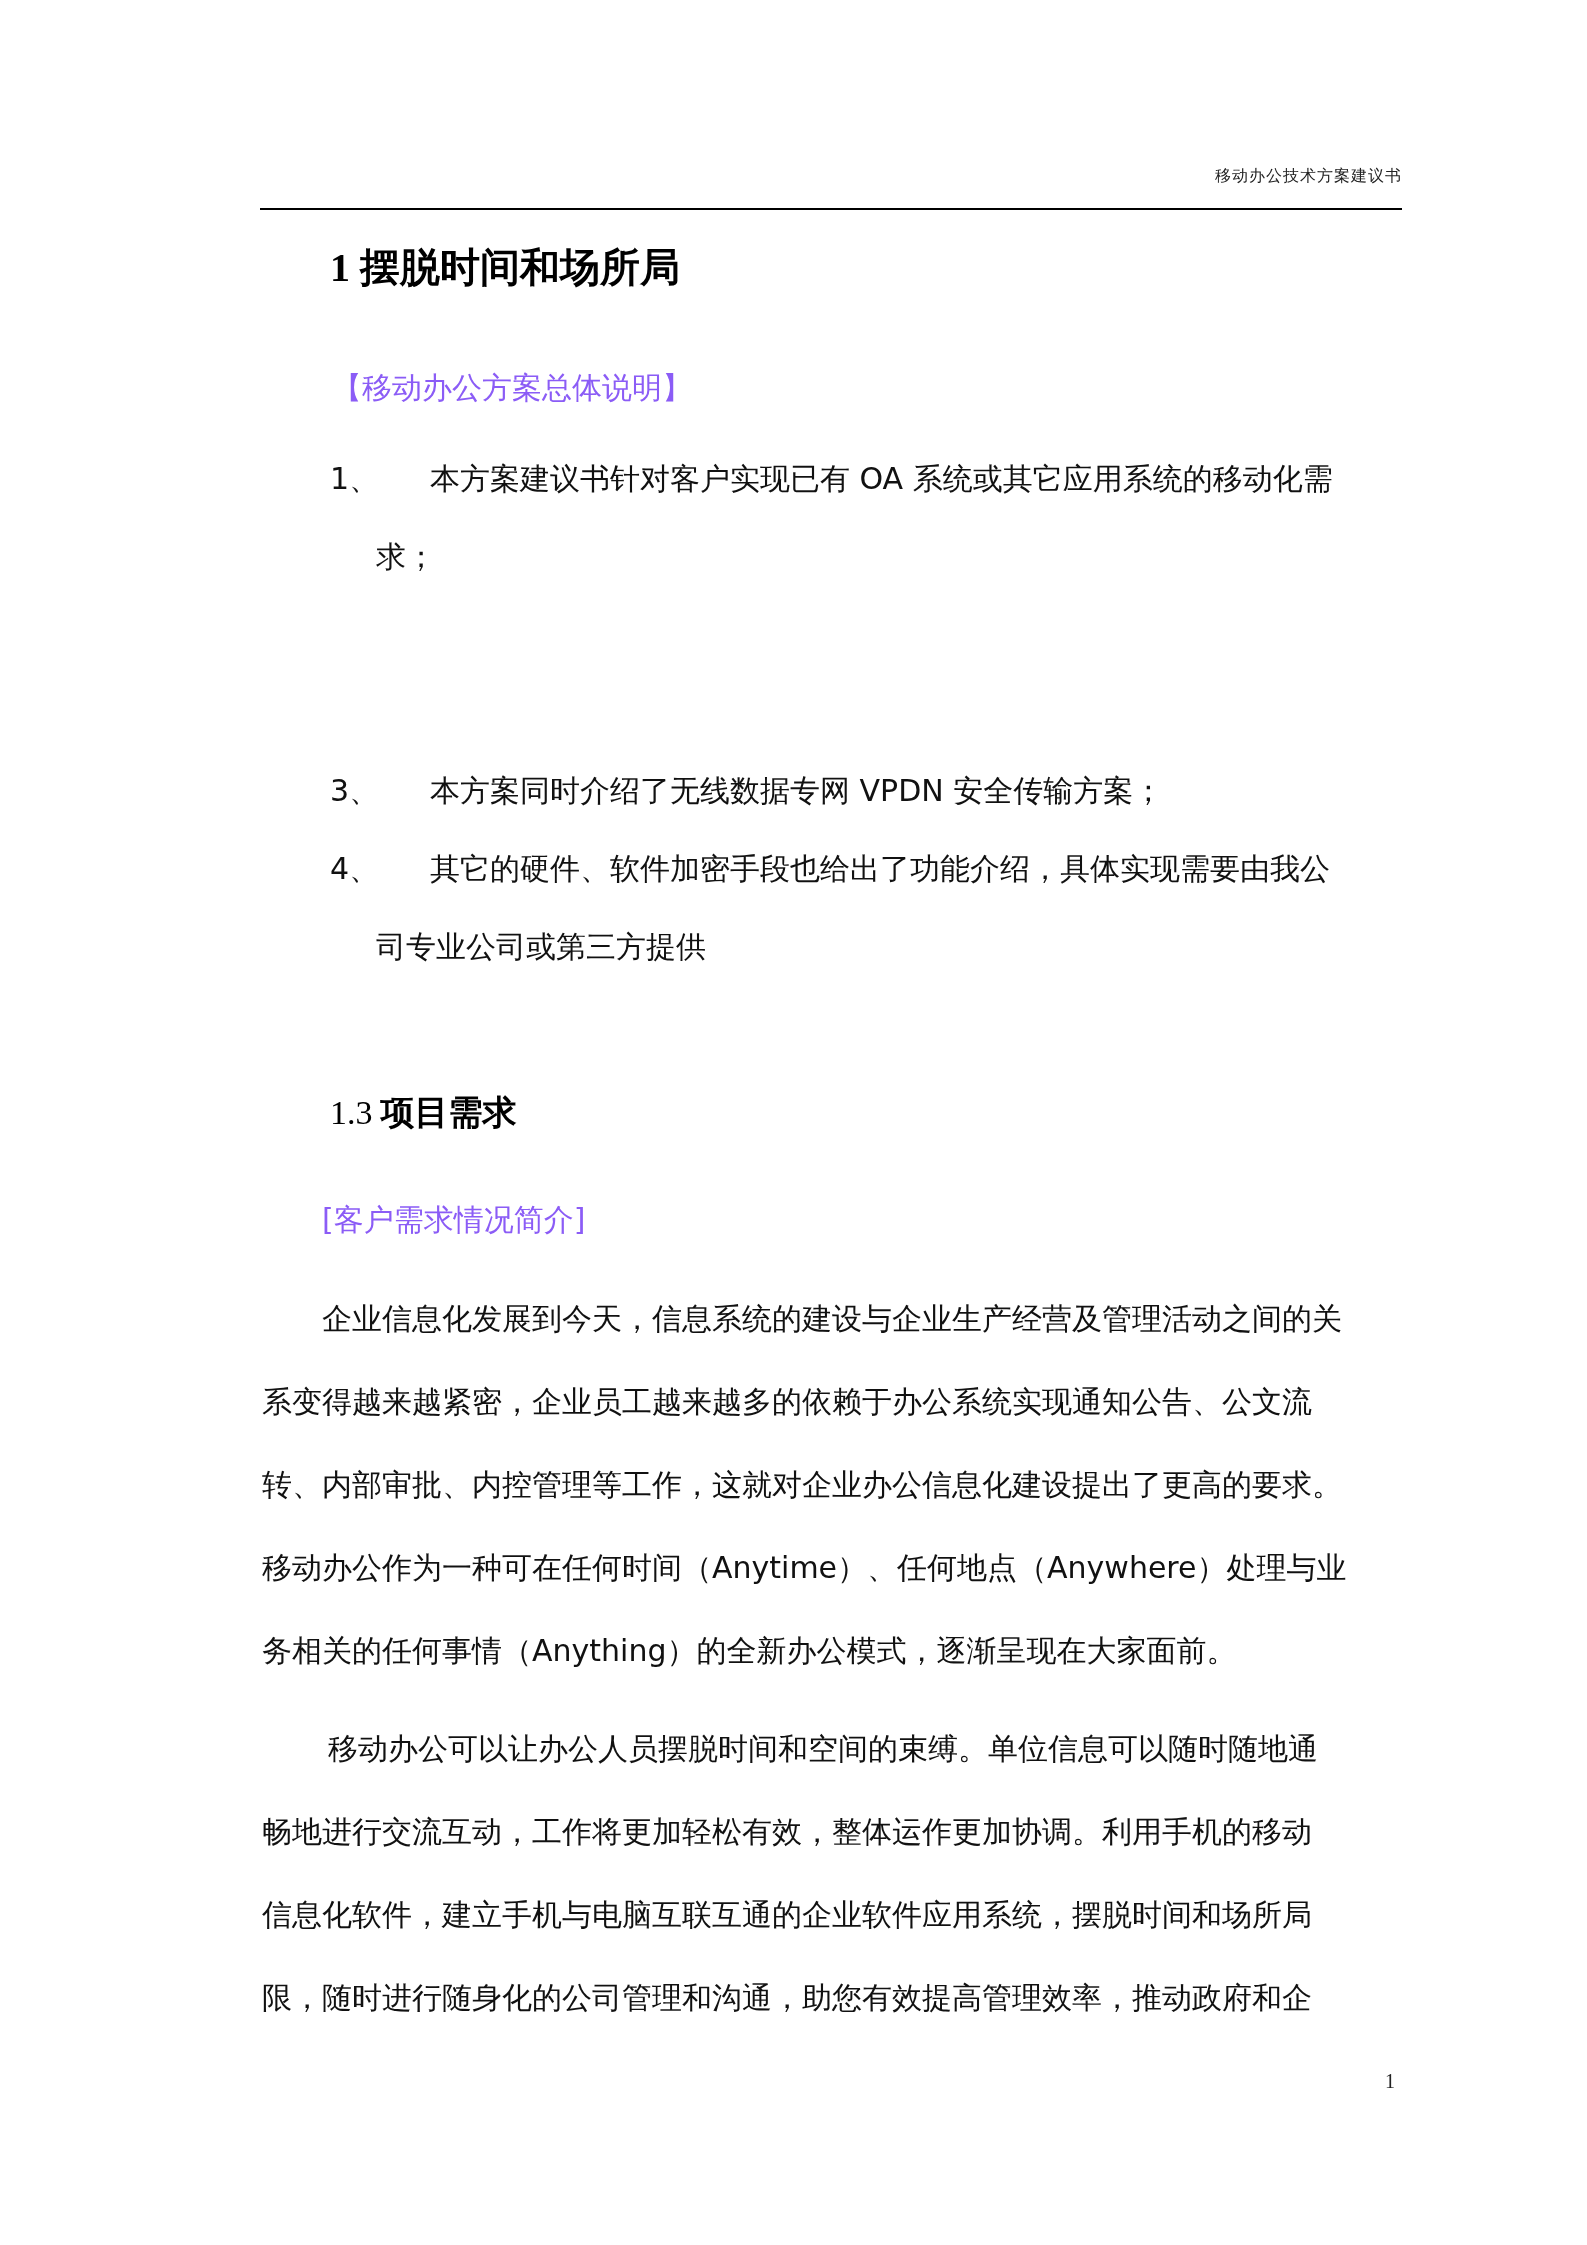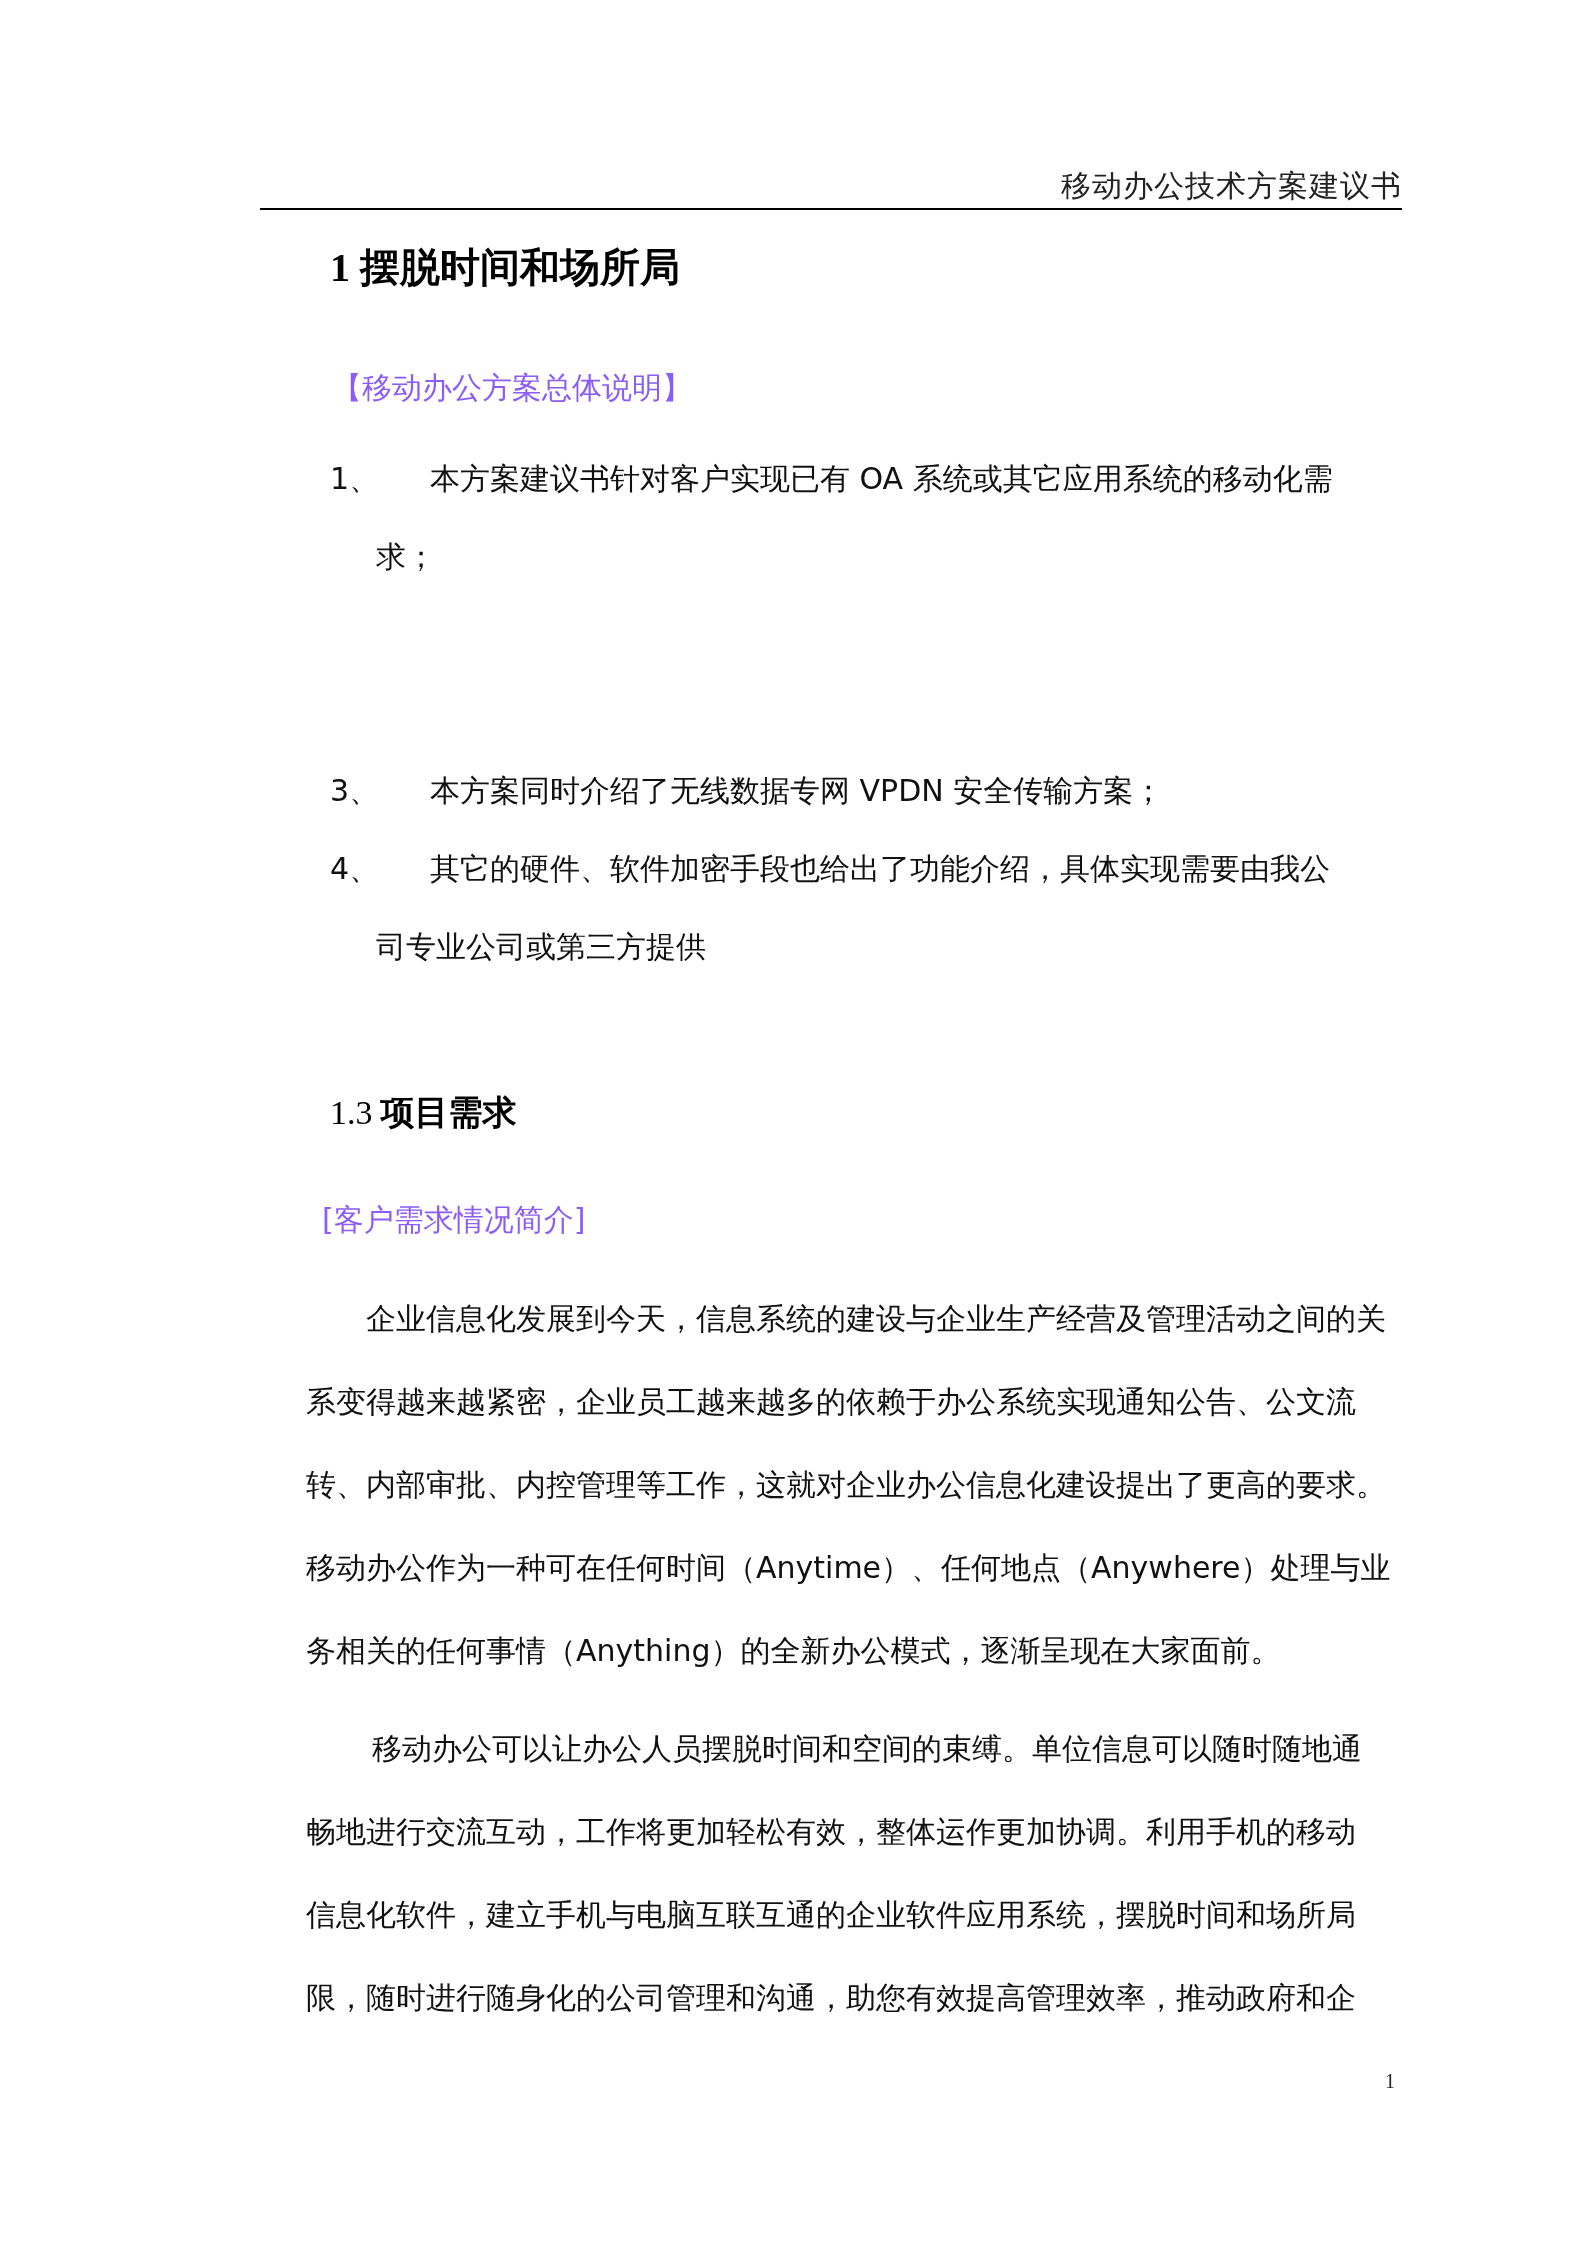--- a/index.html
+++ b/index.html
@@ -5,21 +5,21 @@
     html, body { margin: 0; padding: 0; background: #ffffff; }
     body {
       width: 1587px; height: 2245px; position: relative; overflow: hidden;
       font-family: "DejaVu Sans", "Liberation Sans", sans-serif;
       color: #000;
     }
     .page { position: absolute; left: 0; top: 0; width: 1587px; height: 2245px; background: #fff; }
     .running-header {
       position: absolute; left: 260px; width: 1142px; top: 166px;
       text-align: right; font-family: "DejaVu Serif", "Liberation Serif", serif;
-      font-size: 30px; color: #222; letter-spacing: 1px;
+      font-size: 16px; color: #222; letter-spacing: 1px;
     }
     .header-rule {
       position: absolute; left: 260px; top: 208px; width: 1142px; height: 0;
       border-top: 2px solid #000;
     }
     .h1 {
       position: absolute; left: 330px; top: 240px;
       font-size: 40px; font-weight: bold; white-space: nowrap;
     }
     .h1 .num { font-family: "Liberation Serif", "DejaVu Serif", serif; font-weight: bold; margin-right: 10px; }
@@ -28,21 +28,21 @@
       font-size: 34px; font-weight: bold; white-space: nowrap;
     }
     .h2 .num { font-family: "Liberation Serif", "DejaVu Serif", serif; font-weight: normal; margin-right: 8px; }
     .section-label {
       position: absolute; font-size: 30px; white-space: nowrap; color: #8b5cf6;
     }
     .list-item { position: absolute; left: 330px; width: 1072px; font-size: 30px; color: #111; }
     .list-item .line { height: 78px; line-height: 78px; white-space: nowrap; }
     .list-item .marker { display: inline-block; width: 100px; }
     .list-item .cont { padding-left: 46px; }
-    .para { position: absolute; left: 262px; width: 1140px; font-size: 30px; color: #111; margin-left: 44px; }
+    .para { position: absolute; left: 262px; width: 1140px; font-size: 30px; color: #111; }
     .para .line { height: 83px; line-height: 83px; white-space: nowrap; }
     .page-number {
       position: absolute; left: 1385px; top: 2070px;
       font-family: "Liberation Serif", "DejaVu Serif", serif; font-size: 20px; color: #222;
     }
   </style>
 </head>
 <body>
 
 <div class="page">

